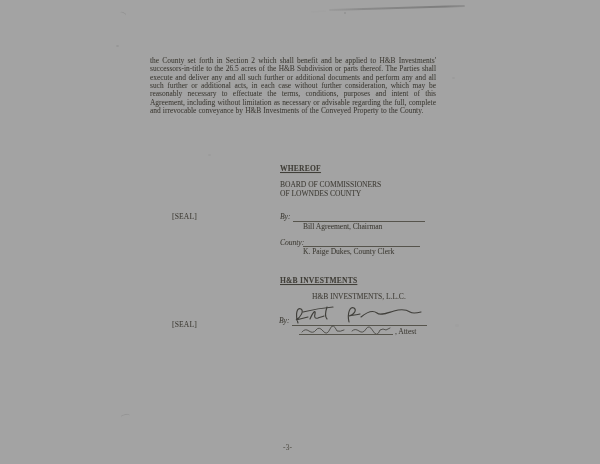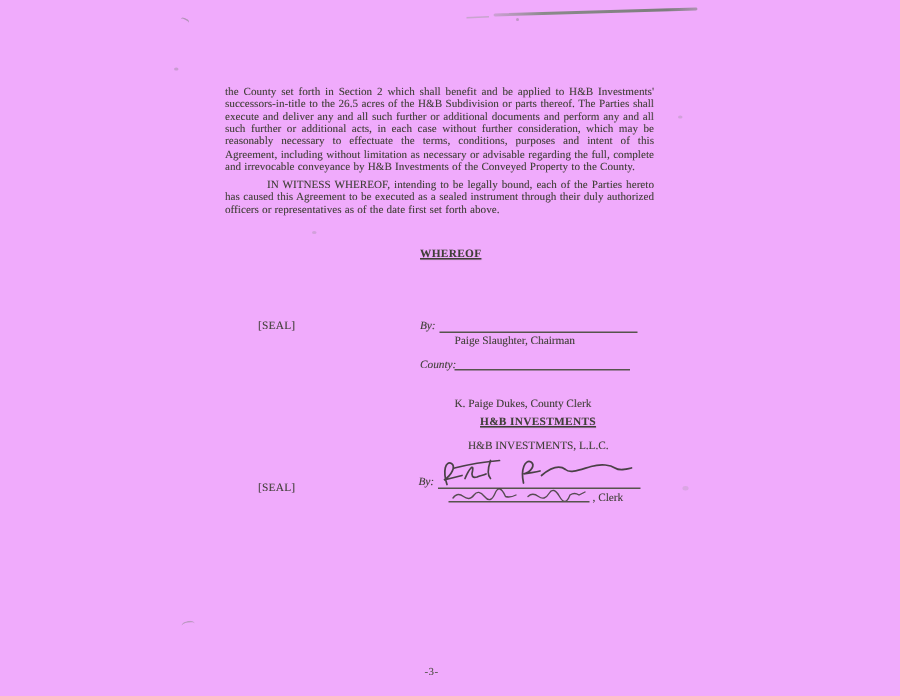--- a/index.html
+++ b/index.html
@@ -1,18 +1,18 @@
 <!DOCTYPE html>
 <html><head>
 <meta charset="utf-8">
 <style>
   html, body { margin:0; padding:0; background:#ffffff; }
   .page {
     position:relative; width:600px; height:464px;
-    background:#f0abfc; overflow:hidden;
+    background:#a3a3a3; overflow:hidden;
     font-family:"Liberation Serif","DejaVu Serif",serif;
     color:#403e38;
   }
   .txt { text-shadow:0.2px 0.2px 0.35px rgba(90,86,76,0.35); }
 
   
   .artifact-line {
     position:absolute; left:329px; top:7px; width:136px; height:1.8px;
     background:linear-gradient(to right, rgba(140,140,140,0.35), #8a8a8a 25%, #7d7d7d 85%, rgba(130,130,130,0.6));
     transform:rotate(-1.7deg); border-radius:1px;
@@ -36,34 +36,34 @@
     font-size:7.35px; line-height:8.35px; text-align:justify;
     letter-spacing:0.04px; word-spacing:0.25px;
   }
   .p1 { top:57px; }
   .p2 { top:119px; text-indent:28px; }
 
   
   .heading { position:absolute; font-size:7.5px; font-weight:bold; text-decoration:underline; letter-spacing:0.25px; }
   .county-h { left:280px; top:164px; }
   .org { position:absolute; left:280px; top:180px; font-size:7.5px; line-height:9.2px; }
-  .hb-h { left:280px; top:276px;margin-left:40px; }
+  .hb-h { left:280px; top:276px; }
   .company { position:absolute; left:280px; top:292px; font-size:7.5px;margin-left:32px; }
 
   .seal { position:absolute; left:172px; font-size:7.5px; letter-spacing:0.2px;text-align:center; }
   .seal1 { top:212px; }
   .seal2 { top:320px; }
 
   .lbl { position:absolute; font-size:7.5px;font-style:italic; }
   .by1 { left:280px; top:212px; }
   .att1 { left:280px; top:238px; }
   .by2 { left:279px; top:316px; }
   .name { position:absolute; font-size:7.5px; }
   .chairman { left:303px; top:222px; }
-  .clerk { left:303px; top:264px; }
+  .clerk { left:303px; top:247px; }
   .member { left:395px; top:327px; }
 
   .uline { position:absolute; height:0; border-top:0.9px solid #56544c; }
   .ul-by1 { left:293px; top:220.5px; width:132px; }
   .ul-att1 { left:303px; top:245.5px; width:117px; }
   .ul-by2 { left:292px; top:324.5px; width:135px; }
   .ul-name2 { left:299px; top:333.5px; width:94px; }
 
   .sig-svg { position:absolute; left:289px; top:304px; }
   .printed-svg { position:absolute; left:300px; top:325px; }
@@ -79,29 +79,32 @@
   <div class="artifact-line2"></div>
   <div class="speck sp1"></div>
   <div class="speck sp2"></div>
   <div class="speck sp3"></div>
   <div class="speck sp4"></div>
   <div class="speck sp5"></div>
   <div class="speck sp6"></div>
   <div class="speck sp7"></div>
 
   <div class="para p1 txt">the County set forth in Section 2 which shall benefit and be applied to H&amp;B Investments' successors-in-title to the 26.5 acres of the H&amp;B Subdivision or parts thereof.  The Parties shall execute and deliver any and all such further or additional documents and perform any and all such further or additional acts, in each case without further consideration, which may be reasonably necessary to effectuate the terms, conditions, purposes and intent of this Agreement, including without limitation as necessary or advisable regarding the full, complete and irrevocable conveyance by H&amp;B Investments of the Conveyed Property to the County.</div>
-  <div class="para p2 txt">IN WITNESS WHEREOF, intending to be legally bound, each of the Parties hereto has caused this Agreement to be executed as a sealed instrument through their duly authorized officers or representatives as of the date first set forth above.</div>
 
   <div class="heading county-h txt">WHEREOF</div>
+  <div class="org txt">
+    <div>BOARD OF COMMISSIONERS</div>
+    <div>OF LOWNDES COUNTY</div>
+  </div>
 
   <div class="seal seal1 txt">[SEAL]</div>
 
   <div class="lbl by1 txt">By:</div>
   <div class="uline ul-by1"></div>
-  <div class="name chairman txt">Paige Slaughter, Chairman</div>
+  <div class="name chairman txt">Bill Agreement, Chairman</div>
 
   <div class="lbl att1 txt">County:</div>
   <div class="uline ul-att1"></div>
   <div class="name clerk txt">K. Paige Dukes, County Clerk</div>
 
   <div class="heading hb-h txt">H&amp;B INVESTMENTS</div>
   <div class="company txt">H&amp;B INVESTMENTS, L.L.C.</div>
 
   <div class="seal seal2 txt">[SEAL]</div>
 
@@ -119,17 +122,17 @@
     </g>
   </svg>
 
   <div class="uline ul-name2"></div>
   <svg class="printed-svg" width="94" height="9" viewBox="0 0 94 9" fill="none">
     <g stroke="#3b3a34" stroke-width="0.9" stroke-linecap="round" fill="none" opacity="0.85">
       <path d="M2,7 Q5,3 9,6 T16,5 T23,6 T30,4 T37,6 Q40,7 44,5"></path>
       <path d="M52,6 Q55,3 59,6 T66,4 T73,6 T80,5 Q83,3 86,5 L90,3"></path>
     </g>
   </svg>
-  <div class="name member txt">, Clerk</div>
+  <div class="name member txt">, Attest</div>
 
   <div class="pagenum txt">-3-</div>
 
 </div>
 
 </body></html>

